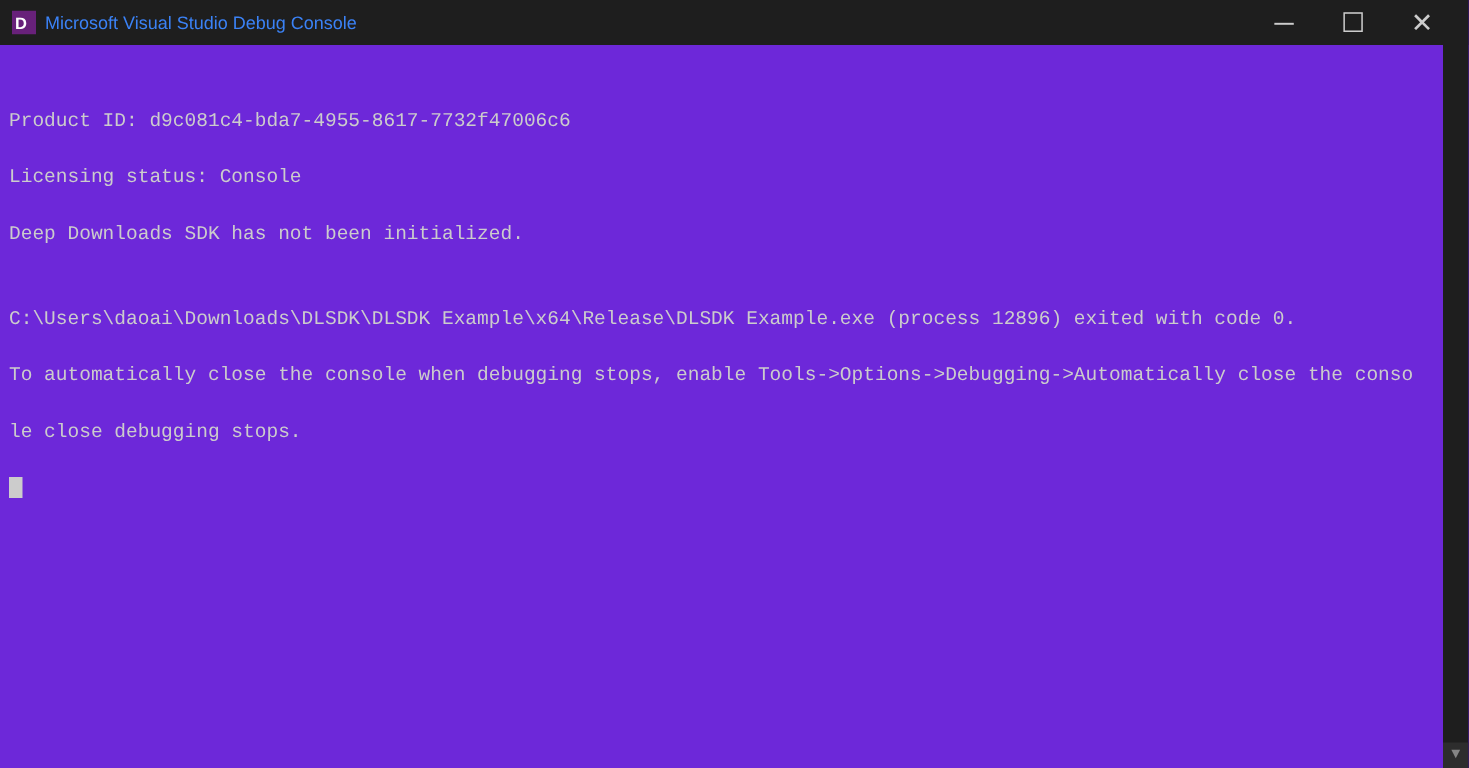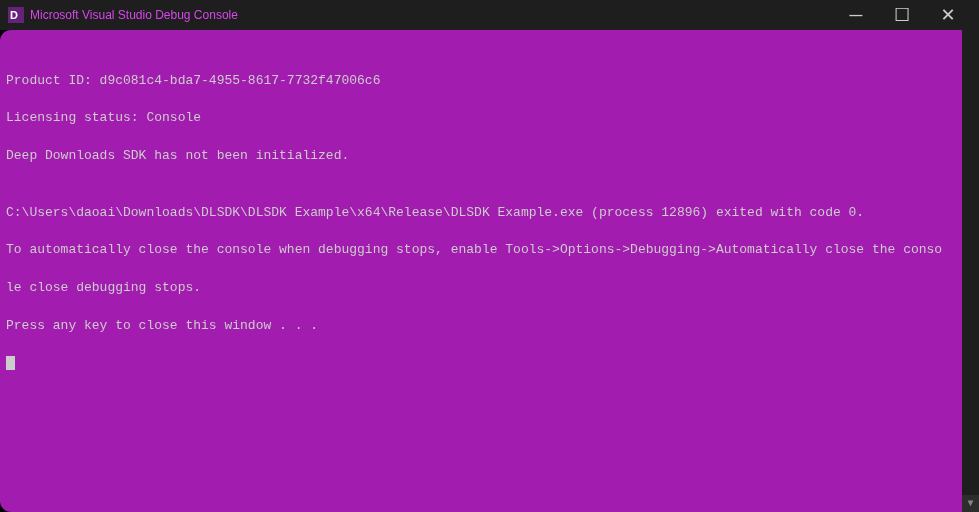--- a/index.html
+++ b/index.html
@@ -35,21 +35,21 @@
       justify-content: center;
     }
 
     .title-bar-icon svg {
       width: 16px;
       height: 16px;
     }
 
     .title-bar-text {
       flex: 1;
-      color: #d946ef;
+      color: #3b82f6;
       font-family: 'Segoe UI', Arial, sans-serif;
       font-size: 12px;
     }
 
     .title-bar-controls {
       display: flex;
       gap: 0;
     }
 
     .title-bar-btn {
@@ -61,28 +61,27 @@
       color: #cccccc;
       font-family: 'Segoe UI', Arial, sans-serif;
       font-size: 18px;
       line-height: 1;
       cursor: pointer;
       background: transparent;
       border: none;
     }
 
     .console-area {
-      background: #a21caf;
+      background: #6d28d9;
       color: #cccccc;
       padding: 4px 6px;
       height: calc(512px - 30px);
       overflow: hidden;
       white-space: pre;
       line-height: 1.45;
-      border-radius: 11px;
     }
 
     .line {
       display: block;
       color: #cccccc;
     }
 
     .cursor-block {
       display: inline-block;
       width: 9px;
@@ -144,21 +143,20 @@
   </div>
 
   <div class="console-area">
     <span class="line">Product ID: d9c081c4-bda7-4955-8617-7732f47006c6</span>
 <span class="line">Licensing status: Console</span>
 <span class="line">Deep Downloads SDK has not been initialized.</span>
 <span class="line"></span>
 <span class="line">C:\Users\daoai\Downloads\DLSDK\DLSDK Example\x64\Release\DLSDK Example.exe (process 12896) exited with code 0.</span>
 <span class="line">To automatically close the console when debugging stops, enable Tools-&gt;Options-&gt;Debugging-&gt;Automatically close the conso</span>
 <span class="line">le close debugging stops.</span>
-<span class="line">Press any key to close this window . . .</span>
 <span class="line"><span class="cursor-block"></span></span>
   </div>
 
   <div class="scrollbar-area">
     <div class="scroll-arrow">▼</div>
   </div>
 
 </div>
 
 </body></html>

